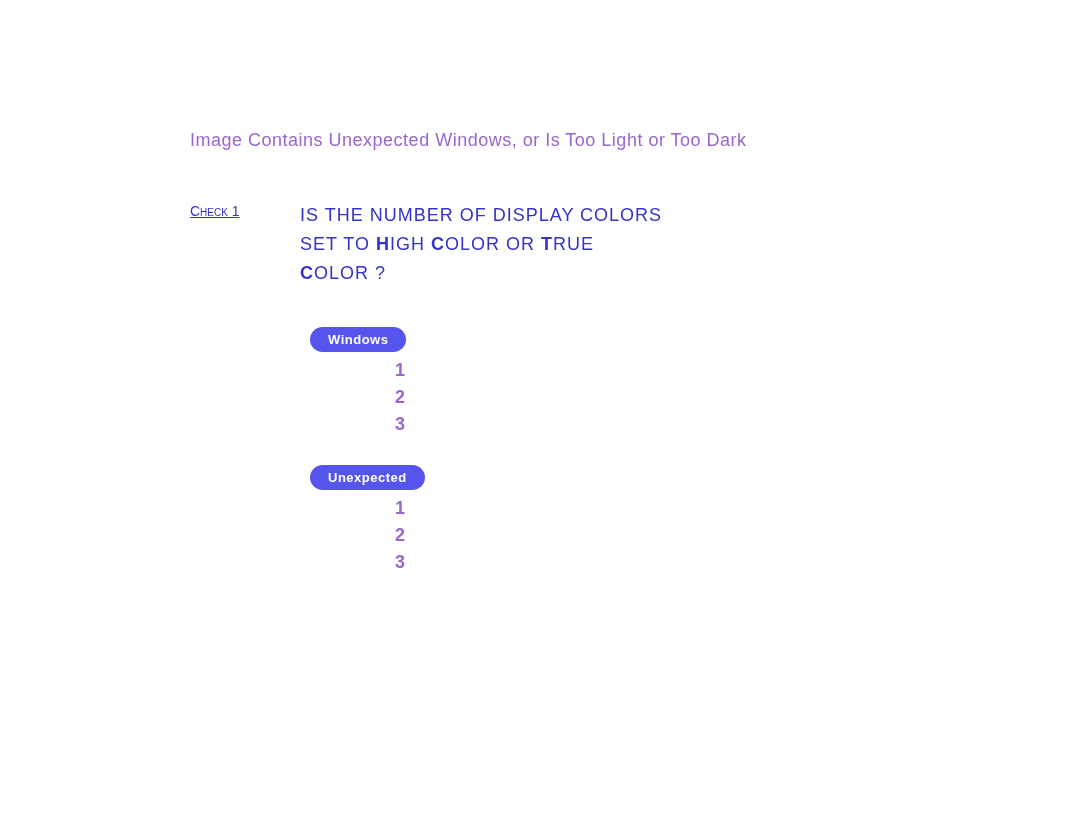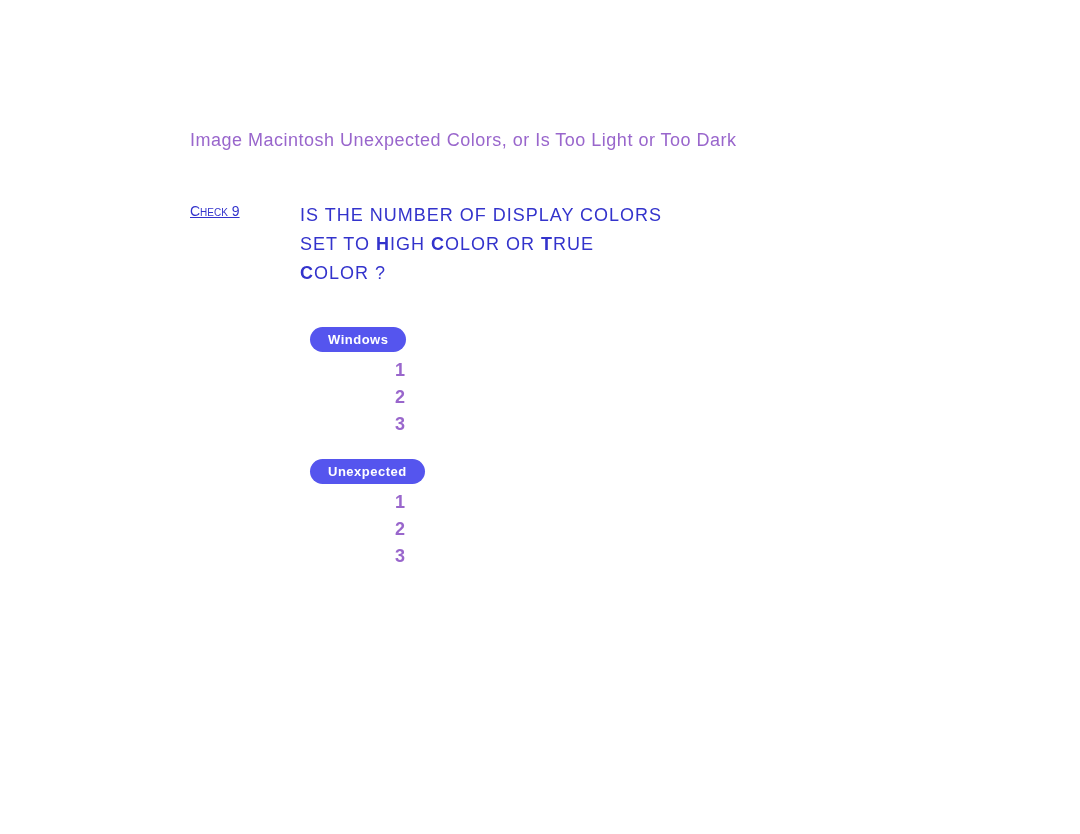--- a/index.html
+++ b/index.html
@@ -50,21 +50,21 @@
     .check-description .highlight {
       color: #3333cc;
       font-variant: small-caps;
       font-weight: bold;
     }
 
     .sections-container {
       margin-top: 20px;
       display: flex;
       flex-direction: column;
-      gap: 24px;
+      gap: 30px;
       margin-left: 10px;
       align-items: flex-end;
     }
 
     .section {
       display: flex;
       flex-direction: column;
       align-items: flex-end;
       width: 100px;
     }
@@ -112,25 +112,25 @@
     .bottom-section {
       display: flex;
       flex-direction: row;
       margin-top: 20px;
     }
   </style>
 </head>
 <body>
 
 <div class="page-container">
-  <div class="page-title">Image Macintosh Unexpected Colors, or Is Too Light or Too Dark</div>
+  <div class="page-title">Image Contains Unexpected Windows, or Is Too Light or Too Dark</div>
 
   <div class="main-layout">
     <div class="top-row">
-      <div class="check-label">Check  9</div>
+      <div class="check-label">Check  1</div>
       <div class="check-description">
         <span>IS THE NUMBER OF DISPLAY COLORS SET TO </span><span class="highlight">H</span><span>IGH </span><span class="highlight">C</span><span>OLOR OR </span><span class="highlight">T</span><span>RUE<br></span>
         <span><span class="highlight">C</span>OLOR ?</span>
       </div>
     </div>
 
     <div class="bottom-section">
       <div style="width: 110px;"></div>
       <div class="sections-container">
         <div class="section">

